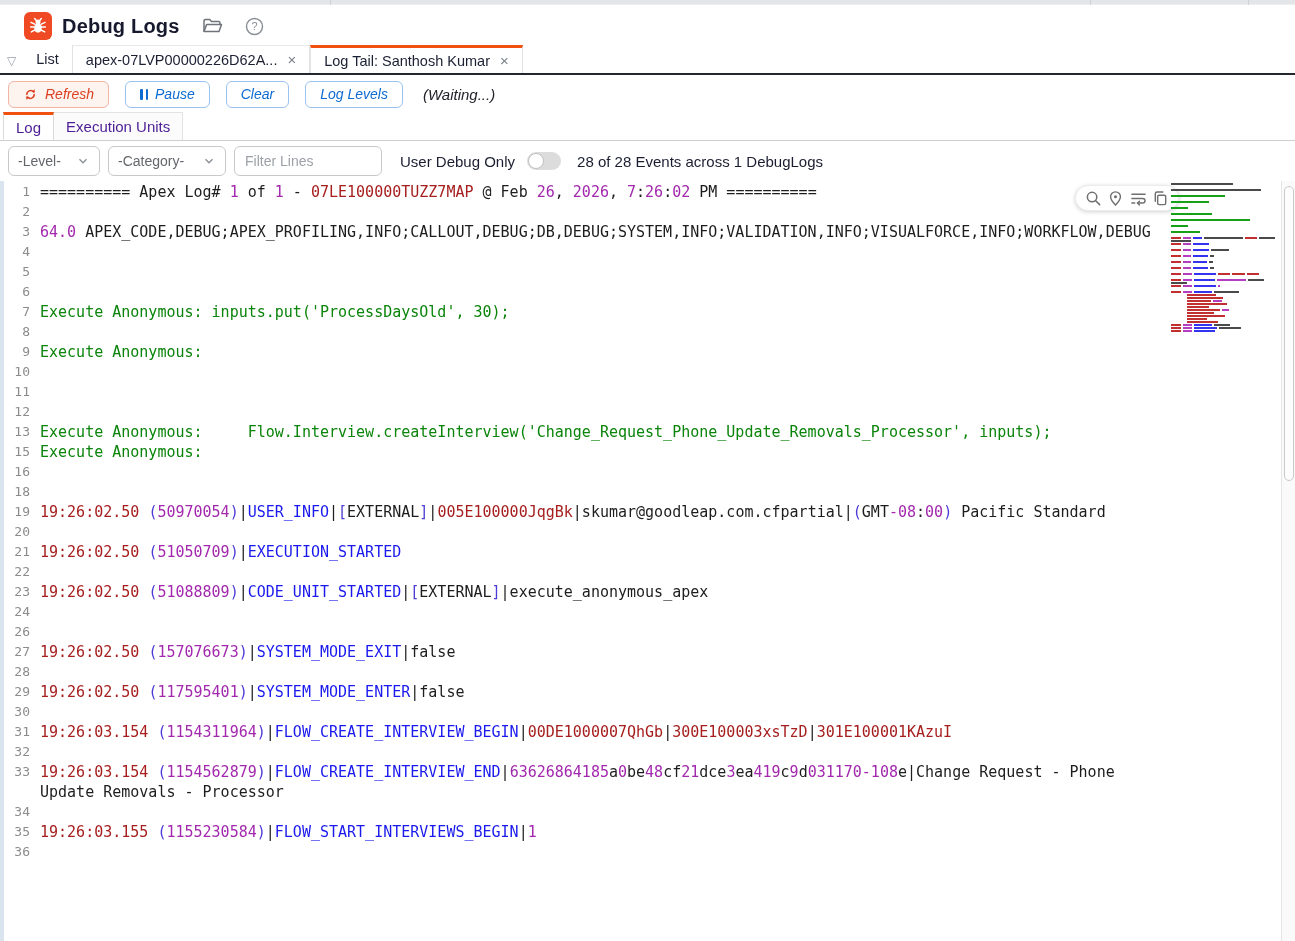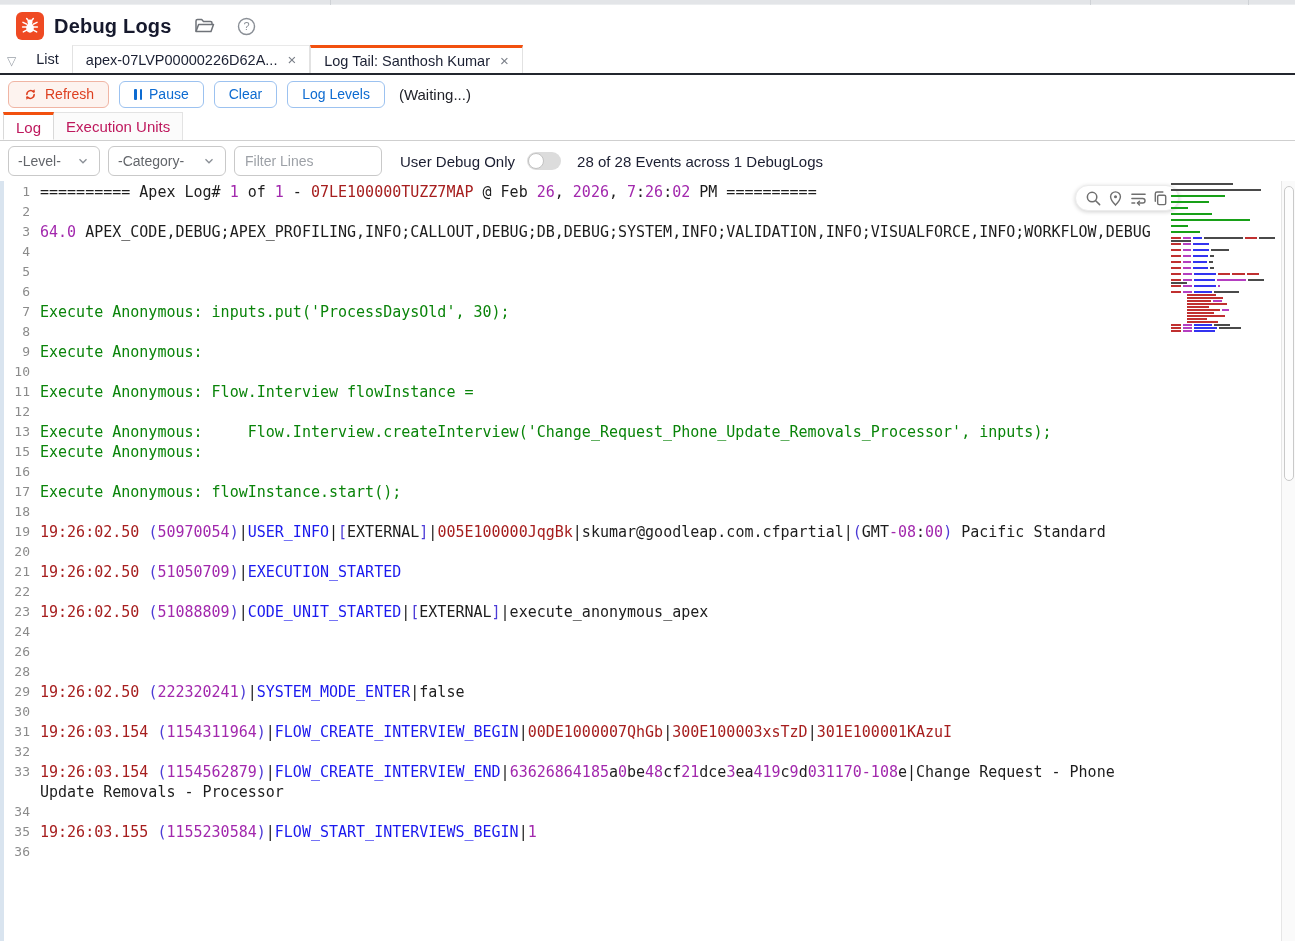--- a/index.html
+++ b/index.html
@@ -4,46 +4,46 @@
 <style>
   * { box-sizing: border-box; margin: 0; padding: 0; }
   html,body { width:1295px; height:941px; overflow:hidden; background:#fff;
     font-family:"Liberation Sans", sans-serif; color:#181b2e; }
 
   
   .browser-strip{ height:5px; background:#e3e5e8; border-bottom:1px solid #eceef0; position:relative;}
   .browser-strip .seg{ position:absolute; top:0; height:5px; border-left:1px solid #cfd2d6;}
 
   
-  .app-header{ height:42px; display:flex; align-items:center; padding-left:16px; background:#fff;}
+  .app-header{ height:42px; display:flex; align-items:center; padding-left:24px; background:#fff;}
   .bug-badge{ width:28px; height:28px; border-radius:6px; background:#ef4a23; display:flex; align-items:center; justify-content:center; }
   .app-title{ font-size:20px; font-weight:700; color:#16192d; margin-left:10px; letter-spacing:.2px;}
   .hdr-ic{ margin-left:22px; display:flex; align-items:center; cursor:pointer;}
 
   
   .tabbar{ height:28px; display:flex; align-items:flex-end; border-bottom:2px solid #23262e; background:#fff; position:relative;}
   .funnel{ color:#9aa0a8; font-size:12px; padding:0 7px 5px 7px;}
   .tab{ height:28px; display:flex; align-items:center; padding:0 13px; font-size:14.5px; color:#1b2033;
         border-left:1px solid #e2e2e2; border-right:1px solid #e2e2e2; border-top:1px solid #e9e9e9; background:#fff; cursor:pointer;}
   .tab.first{ border-left:none; border-right:none; border-top:none;}
   .tab.active{ border-top:3px solid #f2500f; font-weight:400;}
   .tab .close{ margin-left:10px; color:#7a7f88; font-size:15px; line-height:1; cursor:pointer;}
 
   
-  .toolbar{ height:38px; display:flex; align-items:center; gap:10px; padding-left:8px; background:#fff;}
+  .toolbar{ height:38px; display:flex; align-items:center; gap:16px; padding-left:8px; background:#fff;font-style:italic;}
   .btn{ height:27px; border-radius:6px; display:flex; align-items:center; gap:7px; padding:0 14px; font-size:14px; background:#fff; cursor:pointer;}
   .btn-refresh{ border:1px solid #f0b5a4; background:#fdf3ef; color:#dd3f1f;}
   .btn-blue{ border:1px solid #9cc2f0; color:#0d6bd1;}
   .pause-bars{ display:flex; gap:3px;}
   .pause-bars i{ width:2.5px; height:11px; background:#0d6bd1; border-radius:1px;}
   .waiting{ font-size:15px; color:#22232a; margin-left:4px;}
 
   
   .subtabs{ height:28px; display:flex; align-items:flex-end; border-bottom:1px solid #cfcfcf; background:#fff; padding-left:3px;}
-  .stab{ height:28px; display:flex; align-items:center; padding:0 12px; font-size:15px; color:#be185d; cursor:pointer;}
+  .stab{ height:28px; display:flex; align-items:center; padding:0 12px; font-size:15px; color:#4c1d95; cursor:pointer;}
   .stab.active{ background:#fff; border:1px solid #d9d9d9; border-bottom:1px solid #fff; border-top:3px solid #f2500f;}
   .stab.idle{ background:#fbfbfb; border:1px solid #e3e3e3; border-bottom:none; border-left:none;}
 
   
   .filterbar{ height:40px; display:flex; align-items:center; gap:8px; padding-left:8px; background:#fff;}
   .select{ height:30px; border:1px solid #c9c9c9; border-radius:6px; display:flex; align-items:center; justify-content:space-between;
            padding:0 9px; font-size:14px; color:#63666b; background:#fff; cursor:pointer;}
   .sel-level{ width:92px;} .sel-cat{ width:118px;}
   .txt-input{ width:148px; height:30px; border:1px solid #c9c9c9; border-radius:6px; padding:0 10px; font-size:14px;
               font-family:"Liberation Sans",sans-serif; color:#333; outline:none;}
@@ -197,36 +197,36 @@
       <div class="lrow"><span class="ln">1</span><span class="ltxt"><span class="tk-k">========== Apex Log# </span><span class="tk-m">1</span><span class="tk-k"> of </span><span class="tk-m">1</span><span class="tk-k"> - </span><span class="tk-r">07LE100000TUZZ7MAP</span><span class="tk-k"> @ Feb </span><span class="tk-m">26</span><span class="tk-k">, </span><span class="tk-m">2026</span><span class="tk-k">, </span><span class="tk-m">7</span><span class="tk-k">:</span><span class="tk-m">26</span><span class="tk-k">:</span><span class="tk-m">02</span><span class="tk-k"> PM ==========</span></span></div>
       <div class="lrow"><span class="ln">2</span><span class="ltxt"></span></div>
       <div class="lrow"><span class="ln">3</span><span class="ltxt"><span class="tk-m">64.0</span><span class="tk-k"> APEX_CODE,DEBUG;APEX_PROFILING,INFO;CALLOUT,DEBUG;DB,DEBUG;SYSTEM,INFO;VALIDATION,INFO;VISUALFORCE,INFO;WORKFLOW,DEBUG</span></span></div>
       <div class="lrow"><span class="ln">4</span><span class="ltxt"></span></div>
       <div class="lrow"><span class="ln">5</span></div>
       <div class="lrow"><span class="ln">6</span><span class="ltxt"></span></div>
       <div class="lrow"><span class="ln">7</span><span class="ltxt"><span class="tk-g">Execute Anonymous: inputs.put('ProcessDaysOld', 30);</span></span></div>
       <div class="lrow"><span class="ln">8</span><span class="ltxt"></span></div>
       <div class="lrow"><span class="ln">9</span><span class="ltxt"><span class="tk-g">Execute Anonymous:</span></span></div>
       <div class="lrow"><span class="ln">10</span><span class="ltxt"></span></div>
-      <div class="lrow"><span class="ln">11</span><span class="ltxt"><span class="tk-g">Execute Anonymous: Flow.Interview flowInstance =</span></span></div>
+      <div class="lrow"><span class="ln">11</span></div>
       <div class="lrow"><span class="ln">12</span><span class="ltxt"></span></div>
       <div class="lrow"><span class="ln">13</span><span class="ltxt"><span class="tk-g">Execute Anonymous:     Flow.Interview.createInterview('Change_Request_Phone_Update_Removals_Processor', inputs);</span></span></div>
       <div class="lrow"><span class="ln">15</span><span class="ltxt"><span class="tk-g">Execute Anonymous:</span></span></div>
       <div class="lrow"><span class="ln">16</span><span class="ltxt"></span></div>
-      <div class="lrow"><span class="ln">17</span><span class="ltxt"><span class="tk-g">Execute Anonymous: flowInstance.start();</span></span></div>
       <div class="lrow"><span class="ln">18</span><span class="ltxt"></span></div>
       <div class="lrow"><span class="ln">19</span><span class="ltxt"><span class="tk-r">19:26:02.50</span><span class="tk-k"> </span><span class="tk-i">(</span><span class="tk-m">50970054</span><span class="tk-i">)</span><span class="tk-k">|</span><span class="tk-b">USER_INFO</span><span class="tk-k">|</span><span class="tk-i">[</span><span class="tk-k">EXTERNAL</span><span class="tk-i">]</span><span class="tk-k">|</span><span class="tk-r">005E100000JqgBk</span><span class="tk-k">|skumar@goodleap.com.cfpartial|</span><span class="tk-i">(</span><span class="tk-k">GMT</span><span class="tk-m">-08</span><span class="tk-k">:</span><span class="tk-m">00</span><span class="tk-i">)</span><span class="tk-k"> Pacific Standard</span></span></div>
       <div class="lrow"><span class="ln">20</span><span class="ltxt"></span></div>
       <div class="lrow"><span class="ln">21</span><span class="ltxt"><span class="tk-r">19:26:02.50</span><span class="tk-k"> </span><span class="tk-i">(</span><span class="tk-m">51050709</span><span class="tk-i">)</span><span class="tk-k">|</span><span class="tk-b">EXECUTION_STARTED</span></span></div>
       <div class="lrow"><span class="ln">22</span><span class="ltxt"></span></div>
       <div class="lrow"><span class="ln">23</span><span class="ltxt"><span class="tk-r">19:26:02.50</span><span class="tk-k"> </span><span class="tk-i">(</span><span class="tk-m">51088809</span><span class="tk-i">)</span><span class="tk-k">|</span><span class="tk-b">CODE_UNIT_STARTED</span><span class="tk-k">|</span><span class="tk-i">[</span><span class="tk-k">EXTERNAL</span><span class="tk-i">]</span><span class="tk-k">|execute_anonymous_apex</span></span></div>
       <div class="lrow"><span class="ln">24</span><span class="ltxt"></span></div>
       <div class="lrow"><span class="ln">26</span><span class="ltxt"></span></div>
+      <div class="lrow"><span class="ln">27</span><span class="ltxt"><span class="tk-r">19:26:02.50</span><span class="tk-k"> </span><span class="tk-i">(</span><span class="tk-m">157076673</span><span class="tk-i">)</span><span class="tk-k">|</span><span class="tk-b">SYSTEM_MODE_EXIT</span><span class="tk-k">|false</span></span></div>
       <div class="lrow"><span class="ln">28</span><span class="ltxt"></span></div>
-      <div class="lrow"><span class="ln">29</span><span class="ltxt"><span class="tk-r">19:26:02.50</span><span class="tk-k"> </span><span class="tk-i">(</span><span class="tk-m">222320241</span><span class="tk-i">)</span><span class="tk-k">|</span><span class="tk-b">SYSTEM_MODE_ENTER</span><span class="tk-k">|false</span></span></div>
+      <div class="lrow"><span class="ln">29</span><span class="ltxt"><span class="tk-r">19:26:02.50</span><span class="tk-k"> </span><span class="tk-i">(</span><span class="tk-m">117595401</span><span class="tk-i">)</span><span class="tk-k">|</span><span class="tk-b">SYSTEM_MODE_ENTER</span><span class="tk-k">|false</span></span></div>
       <div class="lrow"><span class="ln">30</span><span class="ltxt"></span></div>
       <div class="lrow"><span class="ln">31</span><span class="ltxt"><span class="tk-r">19:26:03.154</span><span class="tk-k"> </span><span class="tk-i">(</span><span class="tk-m">1154311964</span><span class="tk-i">)</span><span class="tk-k">|</span><span class="tk-b">FLOW_CREATE_INTERVIEW_BEGIN</span><span class="tk-k">|</span><span class="tk-r">00DE1000007QhGb</span><span class="tk-k">|</span><span class="tk-r">300E100003xsTzD</span><span class="tk-k">|</span><span class="tk-r">301E100001KAzuI</span></span></div>
       <div class="lrow"><span class="ln">32</span><span class="ltxt"></span></div>
       <div class="lrow"><span class="ln">33</span><span class="ltxt"><span class="tk-r">19:26:03.154</span><span class="tk-k"> </span><span class="tk-i">(</span><span class="tk-m">1154562879</span><span class="tk-i">)</span><span class="tk-k">|</span><span class="tk-b">FLOW_CREATE_INTERVIEW_END</span><span class="tk-k">|</span><span class="tk-m">63626864185</span><span class="tk-k">a</span><span class="tk-m">0</span><span class="tk-k">be</span><span class="tk-m">48</span><span class="tk-k">cf</span><span class="tk-m">21</span><span class="tk-k">dce</span><span class="tk-m">3</span><span class="tk-k">ea</span><span class="tk-m">419</span><span class="tk-k">c</span><span class="tk-m">9</span><span class="tk-k">d</span><span class="tk-m">031170-108</span><span class="tk-k">e</span><span class="tk-k">|Change Request - Phone</span></span></div>
       <div class="lrow"><span class="ln"></span><span class="ltxt"><span class="tk-k">Update Removals - Processor</span></span></div>
       <div class="lrow"><span class="ln">34</span><span class="ltxt"></span></div>
       <div class="lrow"><span class="ln">35</span><span class="ltxt"><span class="tk-r">19:26:03.155</span><span class="tk-k"> </span><span class="tk-i">(</span><span class="tk-m">1155230584</span><span class="tk-i">)</span><span class="tk-k">|</span><span class="tk-b">FLOW_START_INTERVIEWS_BEGIN</span><span class="tk-k">|</span><span class="tk-m">1</span></span></div>
       <div class="lrow"><span class="ln">36</span><span class="ltxt"></span></div>
     </div>
 

